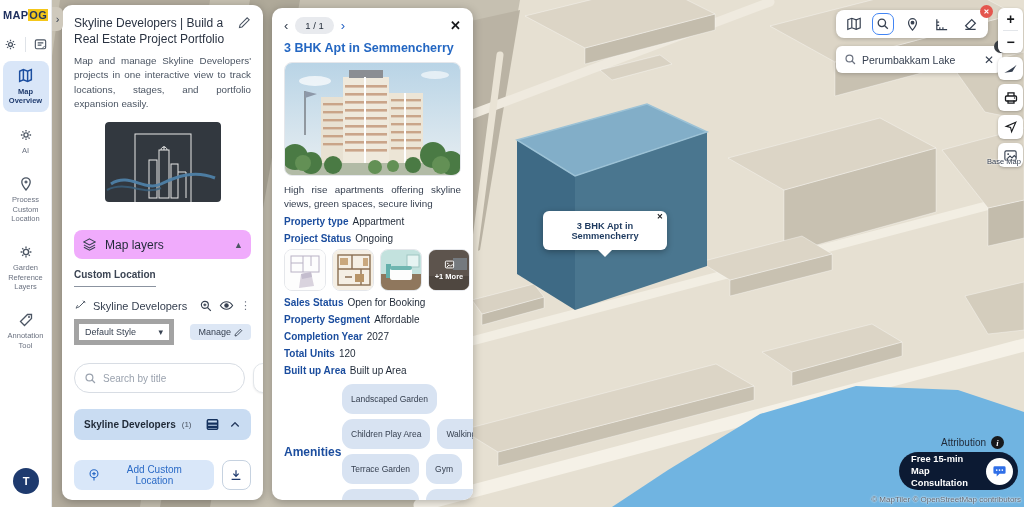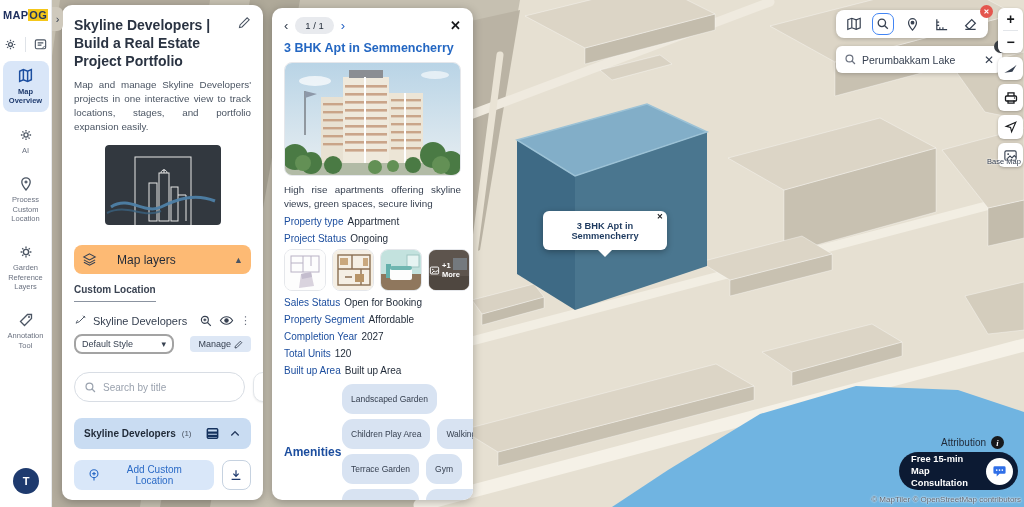--- a/index.html
+++ b/index.html
@@ -24,33 +24,33 @@
 .sb-item.active svg{color:#1d4fa0}
 .avatar{position:absolute;bottom:13px;left:13px;width:26px;height:26px;border-radius:50%;background:#1e3a6e;color:#fff;font-size:11px;font-weight:bold;display:flex;align-items:center;justify-content:center;cursor:pointer}
 
 
 .panel{position:absolute;background:#fff;border-radius:10px;box-shadow:0 2px 10px rgba(0,0,0,.28);z-index:30}
 .p-left{left:62px;top:5px;width:201px;height:495px;padding:11px 12px 10px;display:flex;flex-direction:column;overflow:hidden}
 .p-detail{left:272px;top:8px;width:201px;height:492px;padding:9px 12px 10px;display:flex;flex-direction:column;overflow:hidden}
 
 
 .lp-head{display:flex;gap:6px;align-items:flex-start}
-.lp-title{flex:1;font-size:14px;font-weight:bold;color:#2a3342;line-height:1.3}
+.lp-title{flex:1;font-size:12px;font-weight:normal;color:#2a3342;line-height:1.3}
 .edit-ic{color:#4b5563;cursor:pointer}
 .lp-desc{font-size:9.8px;color:#4b5563;margin-top:7px;text-align:justify;line-height:1.45}
 .lp-logo{width:116px;height:80px;margin:11px auto 12px;border-radius:4px;overflow:hidden;flex:none}
-.ml-bar{display:flex;align-items:center;gap:20px;padding:7px 8px;margin-top:8px;font-size:12px;color:#1f2937;font-weight:500;border-radius:8px;background:#fdba74;cursor:pointer}
+.ml-bar{display:flex;align-items:center;gap:8px;padding:7px 8px;margin-top:16px;font-size:12px;color:#1f2937;font-weight:500;border-radius:8px;background:#f0abfc;cursor:pointer}
 .ml-bar .tri{margin-left:auto;color:#4b5563;font-size:9px}
 .cl-tab{margin-top:10px;align-self:flex-start;font-size:10px;font-weight:bold;color:#3b4453;border-bottom:1.5px solid #8b93a0;padding-bottom:6px;cursor:pointer}
 .layer-row{display:flex;align-items:center;gap:6px;margin-top:11px;font-size:11px;color:#374151}
 .layer-row .nm{flex:1;white-space:nowrap;overflow:hidden}
 .layer-icons{display:flex;align-items:center;gap:6px;color:#374151}
 .kebab{font-size:11px;color:#6b7280;cursor:pointer}
 .style-row{display:flex;align-items:center;margin-top:6px}
-.select{font-size:9px;color:#374151;border:2px solid #a3a3a3;border-radius:8px;padding:3px 6px;width:100px;display:flex;align-items:center;justify-content:space-between;cursor:pointer;background:#fff}
+.select{font-size:9px;color:#374151;border:5px solid #a3a3a3;border-radius:0;padding:3px 6px;width:100px;display:flex;align-items:center;justify-content:space-between;cursor:pointer;background:#fff}
 .manage{margin-left:auto;font-size:9px;color:#374151;background:#dde7f5;border-radius:4px;padding:3px 8px;display:flex;gap:3px;align-items:center;cursor:pointer}
 .search-row{display:flex;gap:8px;margin-top:18px;align-items:center}
 .search-pill{flex:1;height:30px;border:1px solid #d8dde4;border-radius:16px;display:flex;align-items:center;gap:6px;padding:0 9px;color:#9aa2ae;background:#fff}
 .search-pill input{border:none;outline:none;min-width:0;flex:1;font-size:10px;color:#374151;background:transparent}
 .search-pill input::placeholder{color:#9aa2ae}
 .sq-btn{width:30px;height:30px;border:1px solid #e2e6ea;border-radius:10px;display:flex;align-items:center;justify-content:center;color:#374151;background:#fff;box-shadow:0 1px 2px rgba(0,0,0,.08);cursor:pointer;flex:none}
 .group{margin-top:16px;background:#eef1f6;border-radius:8px;overflow:hidden}
 .group-head{background:#c9dcf2;display:flex;align-items:center;gap:4px;padding:8px 10px;font-size:10px;font-weight:bold;color:#1f2937;cursor:pointer}
 .group-count{font-weight:normal;font-size:8px;color:#4b5563;margin-left:2px}
 .gh-icons{margin-left:auto;display:flex;align-items:center;gap:9px;color:#15325e}
@@ -61,25 +61,25 @@
 
 .dp-head{display:flex;align-items:center;gap:7px}
 .chev{font-size:13px;color:#374151;cursor:pointer;line-height:1}
 .chev.next{color:#2563c4}
 .pagepill{background:#e8eaee;border-radius:10px;font-size:9.5px;color:#1f2937;padding:3px 10px}
 .dp-close{margin-left:auto;font-size:13px;color:#17191c;font-weight:bold;cursor:pointer}
 .dp-title{color:#2467c2;font-weight:bold;font-size:12.5px;margin-top:7px}
 .dp-img{margin-top:7px;height:114px;border-radius:8px;overflow:hidden;border:1px solid #e5e7eb;flex:none}
 .dp-desc{font-size:9.8px;color:#374151;margin-top:7px;text-align:justify;line-height:1.4}
 .f-row{margin-top:6px;font-size:10px;color:#1f2937}
-.f-label{color:#1b4d9e;font-weight:normal;margin-right:4px}
+.f-label{color:#1b4d9e;font-weight:bold;margin-right:4px}
 .fp-head{display:flex;gap:5px;margin-top:7px;color:#1b4d9e;font-weight:bold;font-size:10px;align-items:center}
 .thumbs{display:flex;gap:6px;margin-top:5px}
 .thumb{width:42px;height:42px;border-radius:8px;overflow:hidden;position:relative;border:1px solid #e5e7eb;cursor:pointer;flex:none}
-.more-ov{position:absolute;inset:0;background:rgba(42,42,48,.55);color:#fff;display:flex;flex-direction:row;align-items:center;justify-content:center;gap:2px;font-size:7.5px;font-weight:bold}
+.more-ov{position:absolute;inset:0;background:rgba(42,42,48,.55);color:#fff;display:flex;flex-direction:column;align-items:center;justify-content:center;gap:2px;font-size:7.5px;font-weight:bold}
 .amen{display:flex;gap:6px;margin-top:8px;align-items:center}
 .amen-label{width:52px;font-size:12px;color:#1b4d9e;font-weight:bold;flex:none}
 .pill-rows{flex:1;display:flex;flex-direction:column;gap:5px}
 .prow{display:flex;gap:7px}
 .pill{background:#d8e3f2;border-radius:11px;padding:10px 9px;font-size:8.5px;color:#374151;white-space:nowrap;cursor:pointer}
 
 
 .tools{position:absolute;left:836px;top:10px;width:152px;height:28px;background:#fff;border-radius:8px;box-shadow:0 1px 4px rgba(0,0,0,.22);display:flex;align-items:center;justify-content:space-between;padding:0 7px;z-index:25}
 .tool{width:22px;height:22px;display:flex;align-items:center;justify-content:center;color:#374151;cursor:pointer}
 .tool.sel{border:1.5px solid #4285f4;border-radius:7px}

